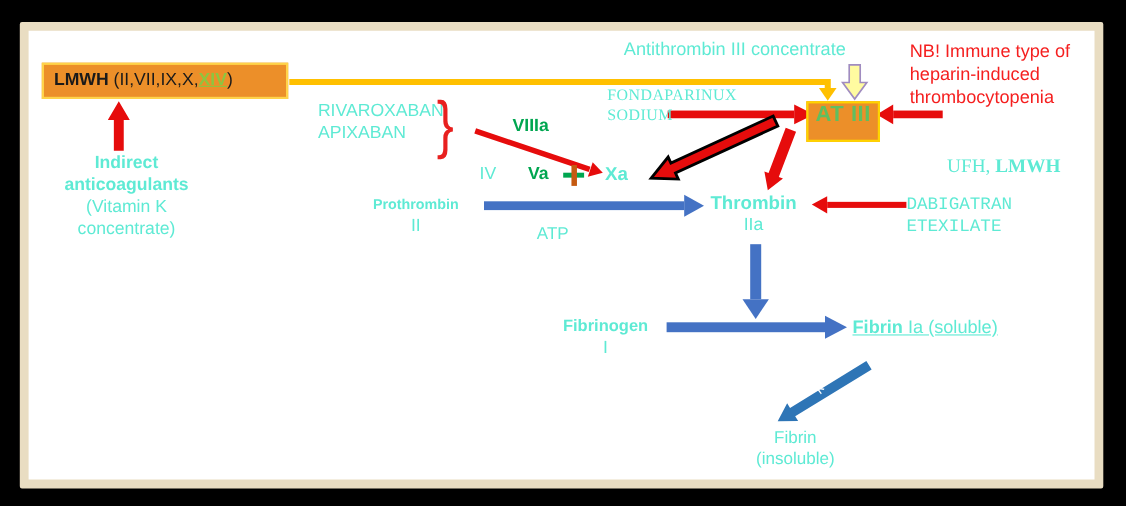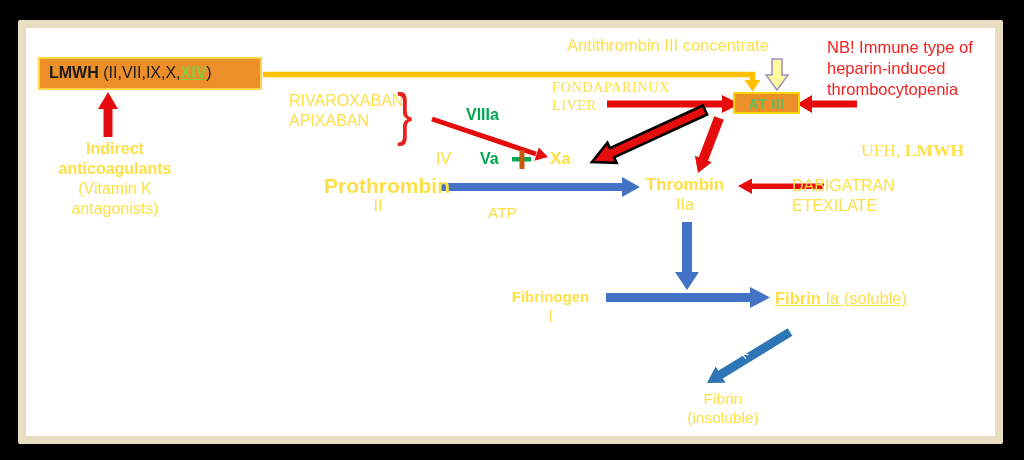--- a/index.html
+++ b/index.html
@@ -8,38 +8,38 @@
     border-radius:10px;overflow:hidden;
     font-family:"Liberation Sans",sans-serif;
   }
   .panel{
     position:absolute;left:18px;top:20px;width:985px;height:424px;
     background:#ffffff;border:8px solid #e9ddc2;box-sizing:border-box;
     border-radius:2px;
   }
   svg.overlay{position:absolute;left:0;top:0;width:1024px;height:460px;}
   .label{
-    position:absolute;color:#fde047;font-size:16px;line-height:1.25;
+    position:absolute;color:#5eead4;font-size:16px;line-height:1.25;
     white-space:nowrap;
   }
   .bold{font-weight:bold;}
   .center{text-align:center;}
   .serif{font-family:"Liberation Serif",serif;}
   .red-text{color:#f51f1f;font-weight:normal;}
   .green-text{color:#00a650;font-weight:bold;}
   .liver-box{
     position:absolute;left:38px;top:57px;width:224px;height:33px;
     background:#ec8f29;border:2.5px solid #ffd34a;box-sizing:border-box;
     line-height:27px;padding-left:9px;font-size:16px;color:#1a1a1a;
   }
   .xiv{color:#8dc63f;font-weight:bold;text-decoration:underline;}
   .atiii-box{
-    position:absolute;left:733px;top:92px;width:67px;height:22px;
+    position:absolute;left:733px;top:92px;width:67px;height:37px;
     background:#ec8f29;border:2.5px solid #ffd400;box-sizing:border-box;
-    color:#5fbf60;font-weight:bold;font-size:14px;text-align:center;
+    color:#5fbf60;font-weight:bold;font-size:20px;text-align:center;
     line-height:21px;letter-spacing:.5px;
   }
   .brace{
     position:absolute;left:397px;top:83px;color:#e8201f;font-size:58px;
     line-height:62px;transform:scaleX(.8);transform-origin:left top;
     font-weight:400;
   }
   .crosslink{
     position:absolute;left:742px;top:349px;color:#ffffff;font-weight:bold;
     font-size:11px;transform:rotate(32deg);
@@ -126,32 +126,32 @@
     <div>heparin-induced</div>
     <div>thrombocytopenia</div>
   </div>
 
   <div class="label serif" style="left:861px;top:92px;font-size:17.5px;margin-top:48px;">
     <span>UFH, </span><span class="bold">LMWH</span>
   </div>
 
   <div class="label serif" style="left:552px;top:78px;font-size:14.5px;line-height:18px;letter-spacing:.4px;">
     <div>FONDAPARINUX</div>
-    <div>LIVER</div>
+    <div>SODIUM</div>
   </div>
 
   <div class="liver-box">
     <span class="bold">LMWH</span><span> (II,VII,IX,X,</span><span class="xiv">XIV</span><span>)</span>
   </div>
 
   <div class="label center" style="left:55px;top:139px;width:120px;line-height:20px;">
     <div class="bold">Indirect</div>
     <div class="bold">anticoagulants</div>
     <div>(Vitamin K</div>
-    <div>antagonists)</div>
+    <div>concentrate)</div>
   </div>
 
   <div class="label" style="left:289px;top:91px;line-height:20px;">
     <div>RIVAROXABAN</div>
     <div>APIXABAN</div>
   </div>
 
   <div class="brace">}</div>
 
   <div class="label green-text" style="left:466px;top:105px;">VIIIa</div>
@@ -160,30 +160,30 @@
 
   <div class="label green-text" style="left:480px;top:149px;">Va</div>
 
   <div class="label bold" style="left:550px;top:148px;font-size:17px;">Xa</div>
 
   <div class="label" style="left:488px;top:165px;font-size:15.5px;margin-top:38px;">ATP</div>
 
   <div class="atiii-box">AT III</div>
 
   <div class="label center" style="left:324px;top:176px;width:108px;line-height:20px;">
-    <div class="bold" style="font-size:21px;">Prothrombin</div>
+    <div class="bold" style="font-size:13px;">Prothrombin</div>
     <div>II</div>
   </div>
 
   <div class="label center" style="left:640px;top:175px;width:90px;line-height:20px;">
     <div class="bold" style="font-size:17px;">Thrombin</div>
     <div>IIa</div>
   </div>
 
-  <div class="label" style="left:792px;top:176px;line-height:20px;">
+  <div class="label" style="left:824px;top:176px;line-height:20px;font-family:Liberation Mono, monospace;">
     <div>DABIGATRAN</div>
     <div>ETEXILATE</div>
   </div>
 
   <div class="label center" style="left:503px;top:287px;width:95px;line-height:20px;">
     <div class="bold" style="font-size:15px;">Fibrinogen</div>
     <div>I</div>
   </div>
 
   <div class="label" style="left:775px;top:288px;font-size:16.5px;text-decoration:underline;">

